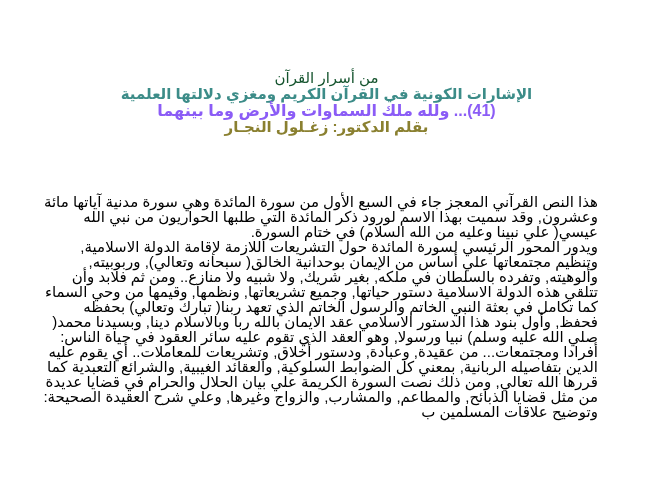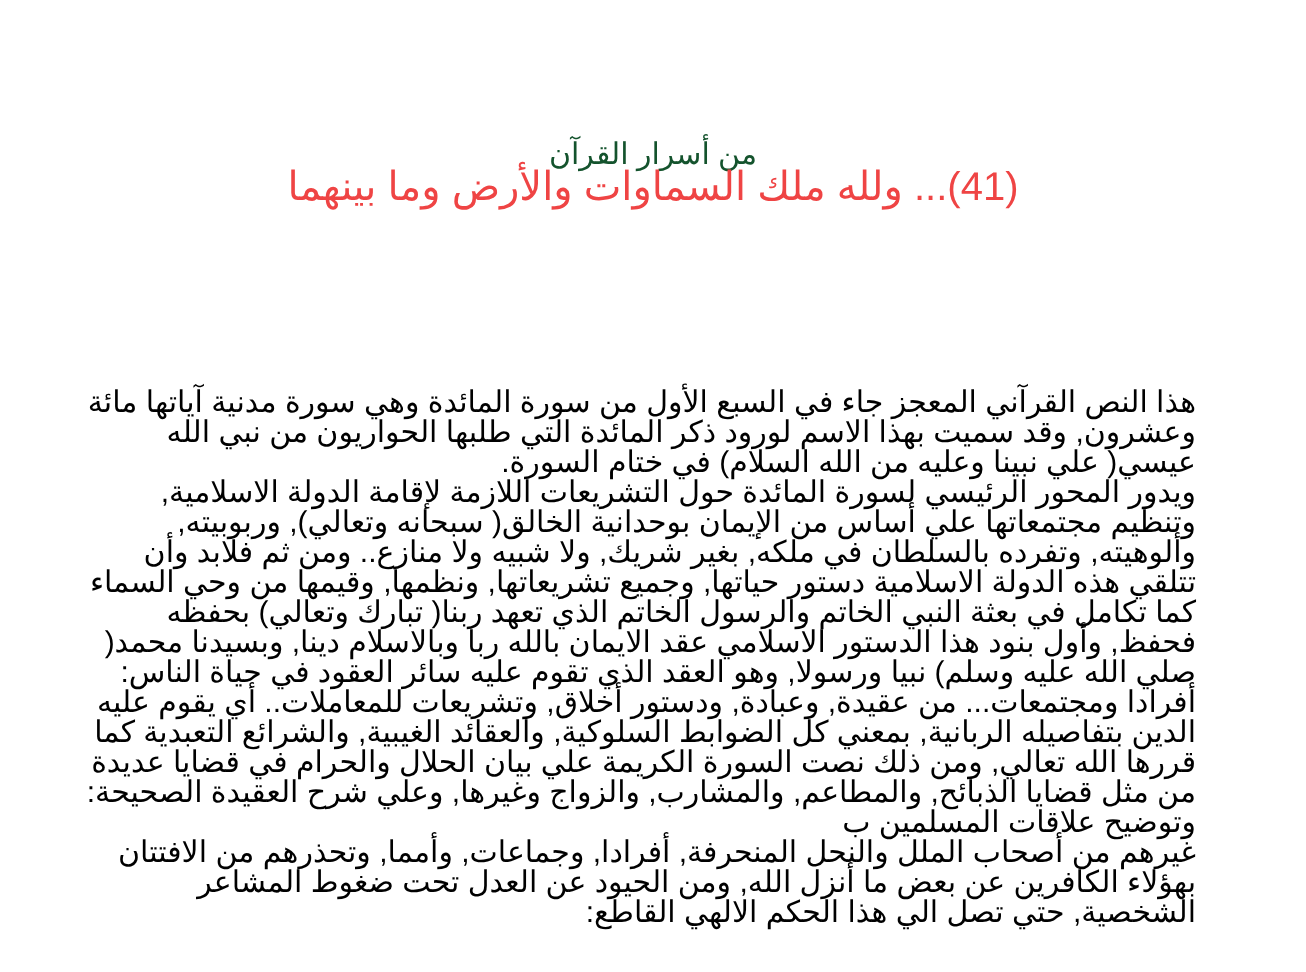--- a/index.html
+++ b/index.html
@@ -3,31 +3,32 @@
 <meta charset="utf-8">
 <style>
   html, body { margin: 0; padding: 0; background: #ffffff; }
   body { width: 653px; height: 486px; overflow: hidden; position: relative;
          font-family: "Liberation Sans", "DejaVu Sans", sans-serif; }
   .header { position: absolute; left: 0; top: 70px; width: 653px; text-align: center; direction: rtl; }
   .h-line { font-size: 15px; line-height: 16px; white-space: nowrap; }
   .h-red { color: #14532d; font-weight: normal; }
   .h-teal { color: #3c8c88; font-weight: bold; }
   .h-olive { color: #8a8030; font-weight: bold; }
-  .h-teal-big { color: #ef4444; font-weight: normal; font-size: 20px; line-height: 17px; }
+  .h-teal-big { color: #8b5cf6; font-weight: bold; font-size: 16px; line-height: 17px; }
   .body-text { position: absolute; top: 194px; left: 40px; width: 558px;
                direction: rtl; text-align: right; color: #000000;
                font-size: 15px; line-height: 15px; }
   .para { margin: 0; }
 </style>
 </head>
 <body>
 
 <div class="header">
   <div class="h-line h-red">من أسرار القرآن</div>
+  <div class="h-line h-teal">الإشارات الكونية في القرآن الكريم ومغزي دلالتها العلمية</div>
   <div class="h-line h-teal-big">(41)... ولله ملك السماوات والأرض وما بينهما</div>
+  <div class="h-line h-olive">بقلم الدكتور: زغـلول النجـار</div>
 </div>
 
 <div class="body-text">
   <p class="para">هذا النص القرآني المعجز جاء في السبع الأول من سورة المائدة وهي سورة مدنية آياتها مائة وعشرون, وقد سميت بهذا الاسم لورود ذكر المائدة التي طلبها الحواريون من نبي الله عيسي( علي نبينا وعليه من الله السلام) في ختام السورة.</p>
   <p class="para">ويدور المحور الرئيسي لسورة المائدة حول التشريعات اللازمة لإقامة الدولة الاسلامية, وتنظيم مجتمعاتها علي أساس من الإيمان بوحدانية الخالق( سبحانه وتعالي), وربوبيته, وألوهيته, وتفرده بالسلطان في ملكه, بغير شريك, ولا شبيه ولا منازع.. ومن ثم فلابد وأن تتلقي هذه الدولة الاسلامية دستور حياتها, وجميع تشريعاتها, ونظمها, وقيمها من وحي السماء كما تكامل في بعثة النبي الخاتم والرسول الخاتم الذي تعهد ربنا( تبارك وتعالي) بحفظه فحفظ, وأول بنود هذا الدستور الاسلامي عقد الايمان بالله ربا وبالاسلام دينا, وبسيدنا محمد( صلي الله عليه وسلم) نبيا ورسولا, وهو العقد الذي تقوم عليه سائر العقود في حياة الناس: أفرادا ومجتمعات... من عقيدة, وعبادة, ودستور أخلاق, وتشريعات للمعاملات.. أي يقوم عليه الدين بتفاصيله الربانية, بمعني كل الضوابط السلوكية, والعقائد الغيبية, والشرائع التعبدية كما قررها الله تعالي, ومن ذلك نصت السورة الكريمة علي بيان الحلال والحرام في قضايا عديدة من مثل قضايا الذبائح, والمطاعم, والمشارب, والزواج وغيرها, وعلي شرح العقيدة الصحيحة: وتوضيح علاقات المسلمين ب</p>
-  <p class="para">غيرهم من أصحاب الملل والنحل المنحرفة, أفرادا, وجماعات, وأمما, وتحذرهم من الافتتان بهؤلاء الكافرين عن بعض ما أنزل الله, ومن الحيود عن العدل تحت ضغوط المشاعر الشخصية, حتي تصل الي هذا الحكم الالهي القاطع:</p>
 </div>
 
 </body></html>

